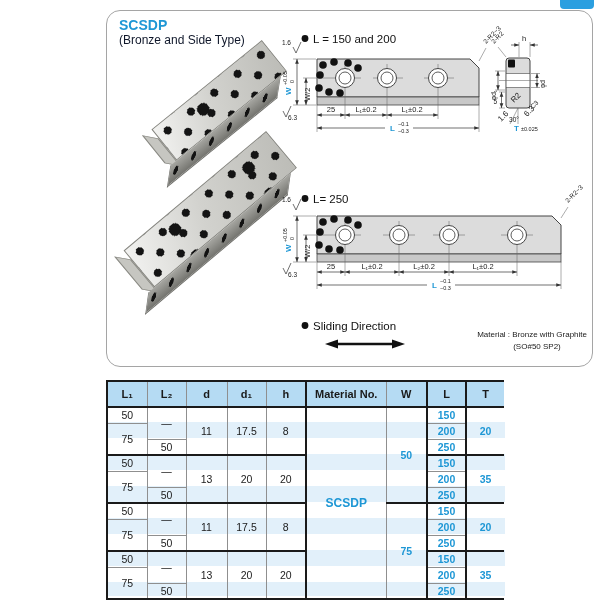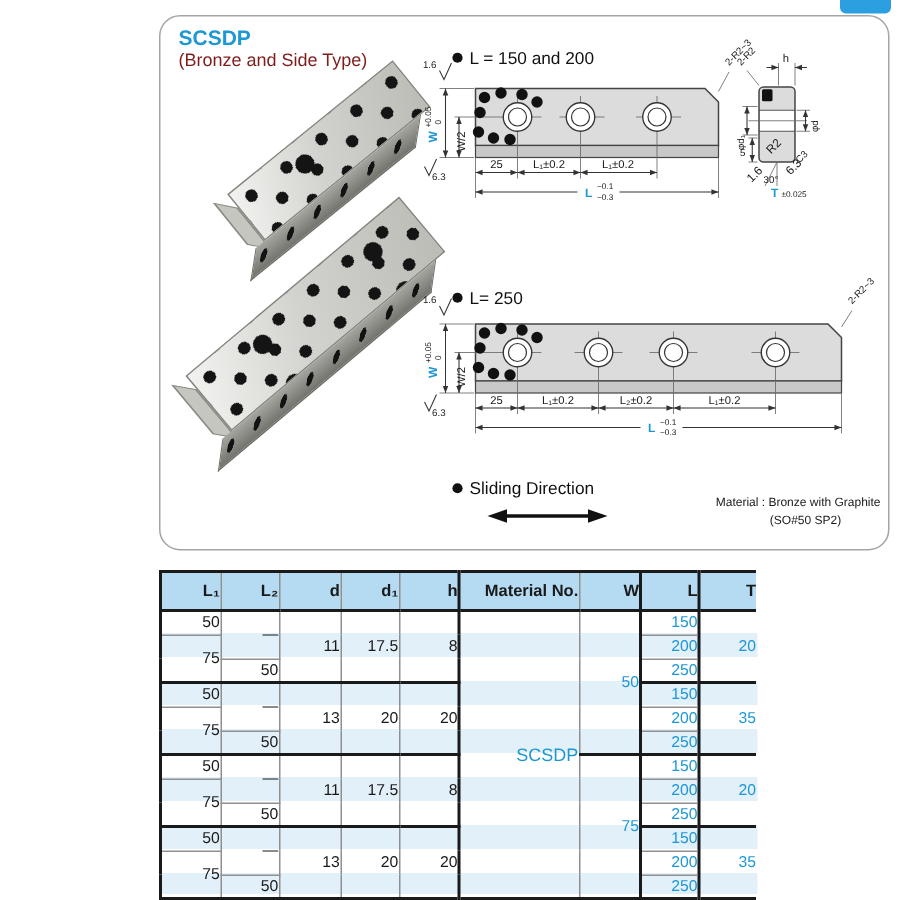--- a/index.html
+++ b/index.html
@@ -4,21 +4,21 @@
 <style>
   html,body{margin:0;padding:0;background:#fff;}
   .canvas{position:relative;width:564px;height:600px;background:#fff;overflow:hidden;
           font-family:"Liberation Sans",sans-serif;margin-left:48px;}
   
   .tab{position:absolute;left:512px;top:-5px;width:34px;height:14px;background:#2b9fe0;border-radius:4px;}
   
   .panel{position:absolute;left:58px;top:10px;width:487px;height:357px;border:1.5px solid #a5a5a5;
          border-radius:14px;box-sizing:border-box;background:#fff;}
   .panel-title{position:absolute;left:12px;top:6px;font-size:14px;font-weight:bold;color:#1e97d5;}
-  .panel-subtitle{position:absolute;left:12px;top:22px;font-size:12px;color:#7f1d1d;}
+  .panel-subtitle{position:absolute;left:12px;top:22px;font-size:12px;color:#0f172a;}
   
   .photo{position:absolute;left:12px;top:38px;width:200px;height:258px;}
   .block{position:absolute;transform-origin:0 50%;}
   .block .face{position:relative;width:100%;height:100%;border:1px solid #85857f;box-sizing:border-box;
     background-image:
       radial-gradient(circle 4.2px at 11px 10px, #141414 97%, transparent 100%),
       radial-gradient(circle 4.2px at 26px 24px, #141414 97%, transparent 100%),
       radial-gradient(circle 6.5px at 52px 16px, #141414 97%, transparent 100%),
       linear-gradient(115deg,#f2f2f0 0%,#d2d2ce 45%,#bcbcb7 100%);
     background-size:30px 28px,30px 28px,96px 34px,100% 100%;}
@@ -40,29 +40,29 @@
   .tt{font-size:5.5px;}
   .t6{font-size:6.5px;}
   .bl{fill:#1e97d5;font-weight:bold;}
   .thin{stroke:#666;stroke-width:0.55;fill:none;}
   .dim{stroke:#333;stroke-width:0.7;fill:none;}
   
   .stripes{position:absolute;left:60px;top:406px;width:397px;height:190px;z-index:0;
     background:repeating-linear-gradient(180deg,#ffffff 0 16px,#e2f0fa 16px 32px);}
   table.spec{position:absolute;left:58px;top:380px;z-index:1;border-collapse:collapse;table-layout:fixed;
     background:transparent;border-left:2px solid #1a1a1a;border-top:2px solid #1a1a1a;border-bottom:2px solid #1a1a1a;}
-  .spec th,.spec td{border:1px solid #8f8f8f;padding:0;text-align:right;vertical-align:middle;
+  .spec th,.spec td{border:1px solid #8f8f8f;padding:0;text-align:center;vertical-align:middle;
     font-size:10.5px;color:#1a1a1a;background:transparent;}
   .spec thead th{height:24px;background:#b5dbf3;font-weight:bold;font-size:11px;border-bottom:2px solid #1a1a1a;}
   .spec tbody tr{height:16px;}
   .spec .h-col{border-right:2px solid #1a1a1a;}
   .spec .l-col{border-left:2px solid #1a1a1a;border-right:2px solid #1a1a1a;}
   .spec .t-col{border-right:0;}
   .spec .gb{border-bottom:2px solid #1a1a1a;}
-  .spec .blue{color:#1e97d5;font-weight:normal;}
+  .spec .blue{color:#1e97d5;font-weight:bold;}
   .spec td.cat{font-size:12px;}
 </style>
 </head>
 <body>
 
 <div class="canvas">
 
   <div class="tab"></div>
 
   <div class="panel">

